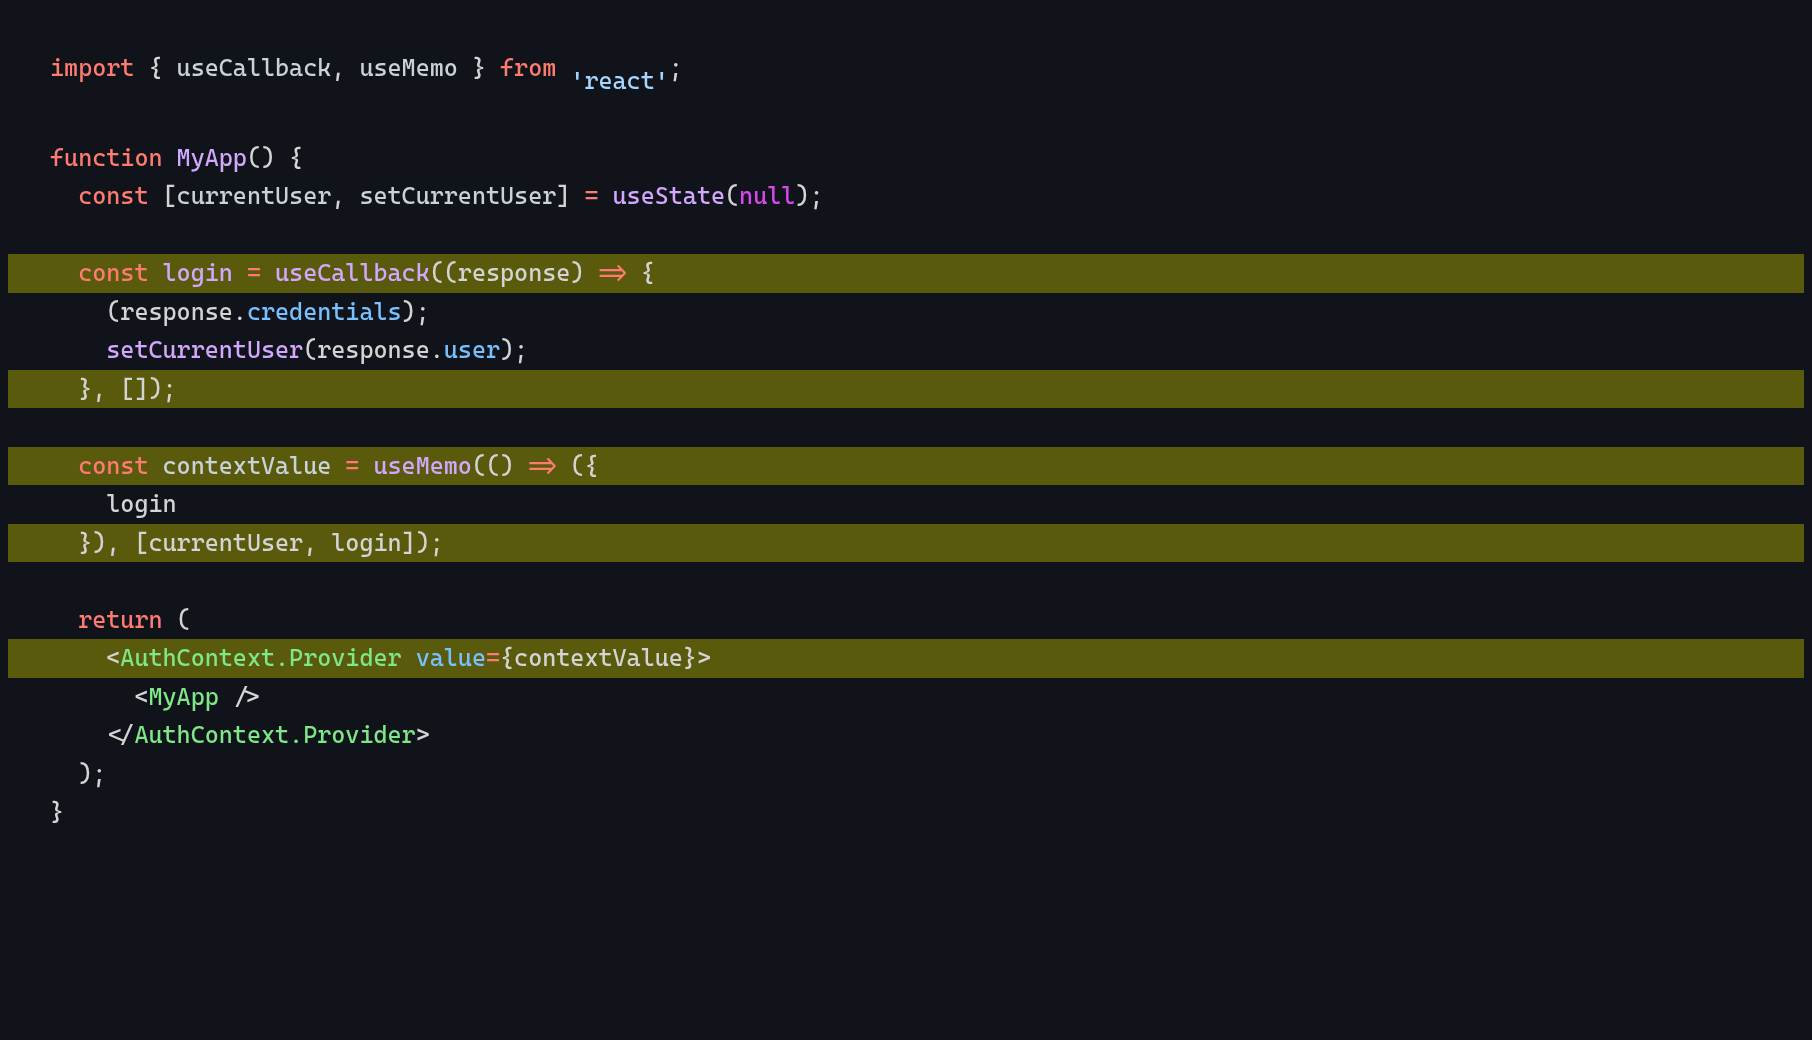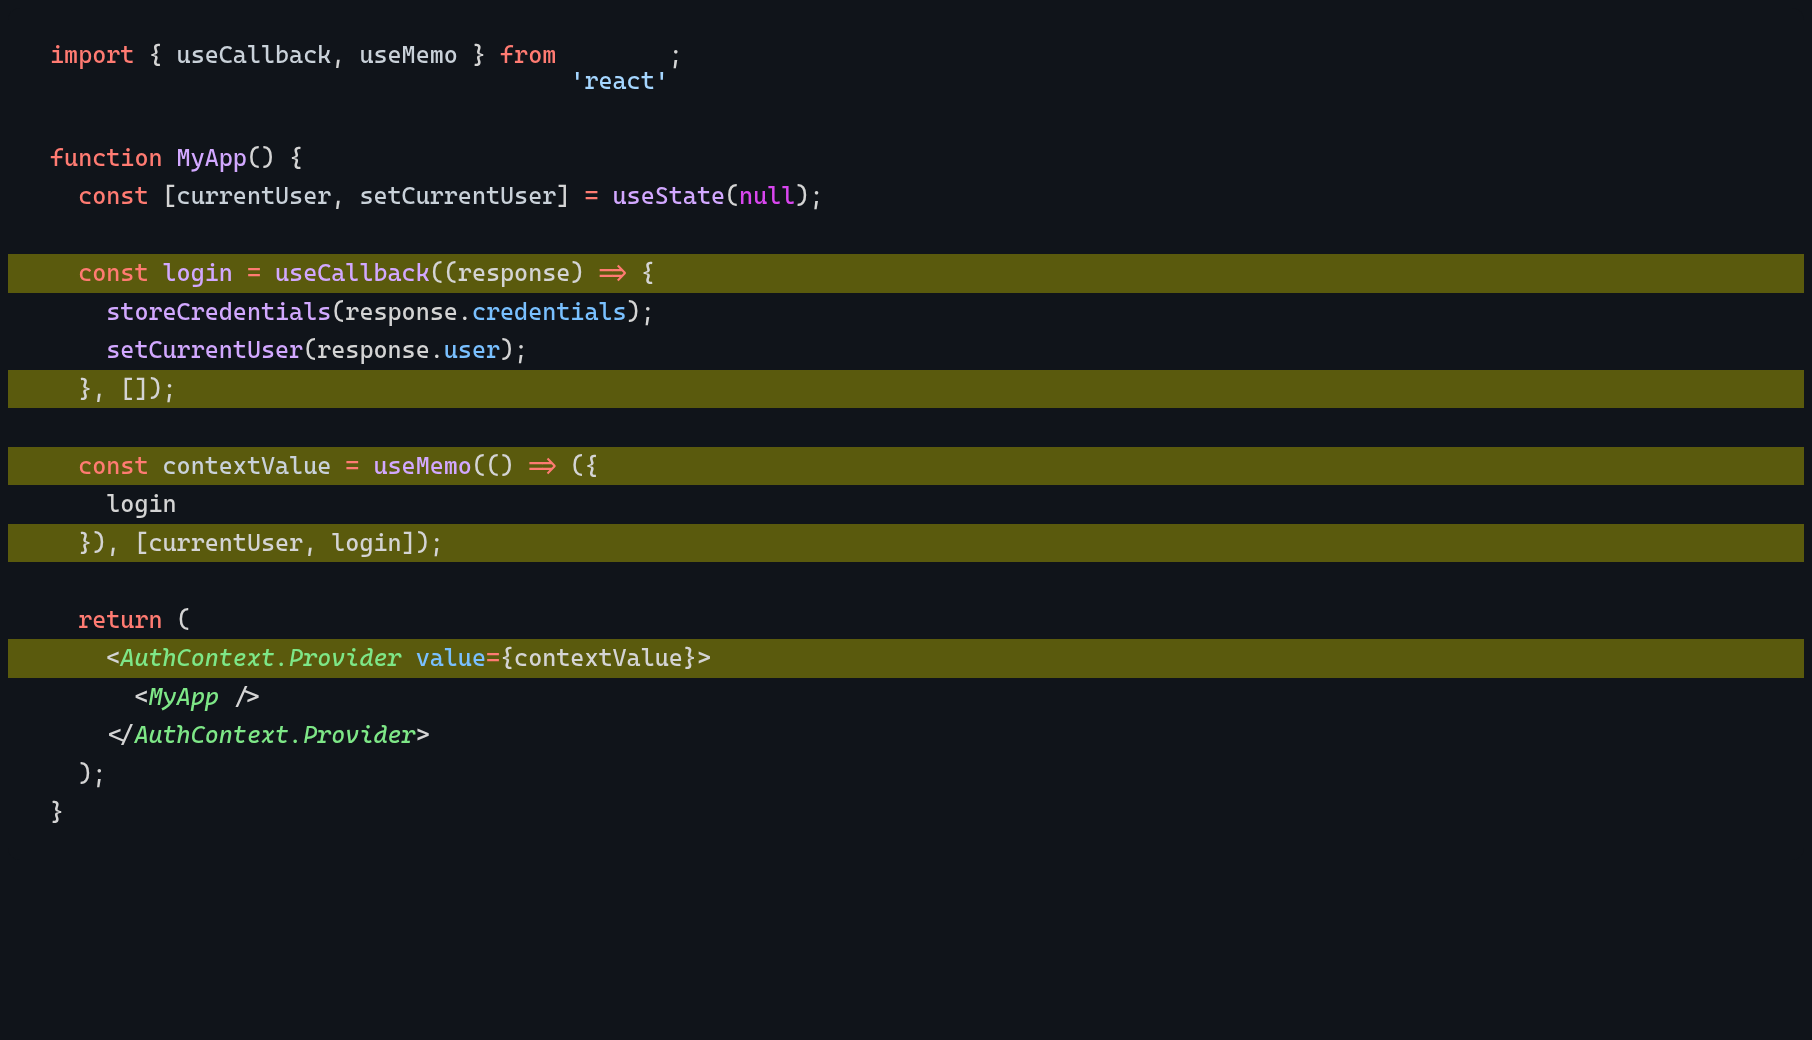--- a/index.html
+++ b/index.html
@@ -19,52 +19,53 @@
     background: #10141a;
     border-radius: 12px;
     padding: 28px 0 28px 0;
     margin: 8px;
   }
   .line {
     padding: 0 42px;
     white-space: pre;
     min-height: 38.5px;
     display: flex;
+    align-items: center;
   }
   .line.hl {
     background: #5a5a0d;
   }
   .kw { color: #ff7b72; }
   .fn { color: #d2a8ff; }
   .str { color: #a5d6ff; margin-top: 26px; }
   .var { color: #c9d1d9; }
   .prop { color: #79c0ff; }
   .nul { color: #d946ef; }
-  .tag { color: #7ee787; font-style: italic; }
+  .tag { color: #7ee787; }
   .attr { color: #79c0ff; }
   .op { color: #ff7b72; }
 </style>
 </head>
 <body>
 
 <div class="code-container">
 
 <div class="line"><span class="kw">import</span><span> { </span><span class="var">useCallback</span><span>, </span><span class="var">useMemo</span><span> } </span><span class="kw">from</span><span> </span><span class="str">'react'</span><span>;</span></div>
 
 <div class="line"></div>
 
 <div class="line"><span class="kw">function</span><span> </span><span class="fn">MyApp</span><span>() {</span></div>
 
 <div class="line"><span>  </span><span class="kw">const</span><span> </span><span>[</span><span class="var">currentUser</span><span>, </span><span class="var">setCurrentUser</span><span>] </span><span class="op">=</span><span> </span><span class="fn">useState</span><span>(</span><span class="nul">null</span><span>);</span></div>
 
 <div class="line"></div>
 
 <div class="line hl"><span>  </span><span class="kw">const</span><span> </span><span class="fn">login</span><span> </span><span class="op">=</span><span> </span><span class="fn">useCallback</span><span>((response) </span><span class="op">=&gt;</span><span> {</span></div>
 
-<div class="line"><span>    </span><span class="fn">storeCredentials</span><span>(response.</span><span class="prop">credentials</span><span>);</span></div>
+<div class="line"><span>    </span><span>(response.</span><span class="prop">credentials</span><span>);</span></div>
 
 <div class="line"><span>    </span><span class="fn">setCurrentUser</span><span>(response.</span><span class="prop">user</span><span>);</span></div>
 
 <div class="line hl"><span>  }, []);</span></div>
 
 <div class="line"></div>
 
 <div class="line hl"><span>  </span><span class="kw">const</span><span> </span><span class="var">contextValue</span><span> </span><span class="op">=</span><span> </span><span class="fn">useMemo</span><span>(() </span><span class="op">=&gt;</span><span> ({</span></div>
 
 

